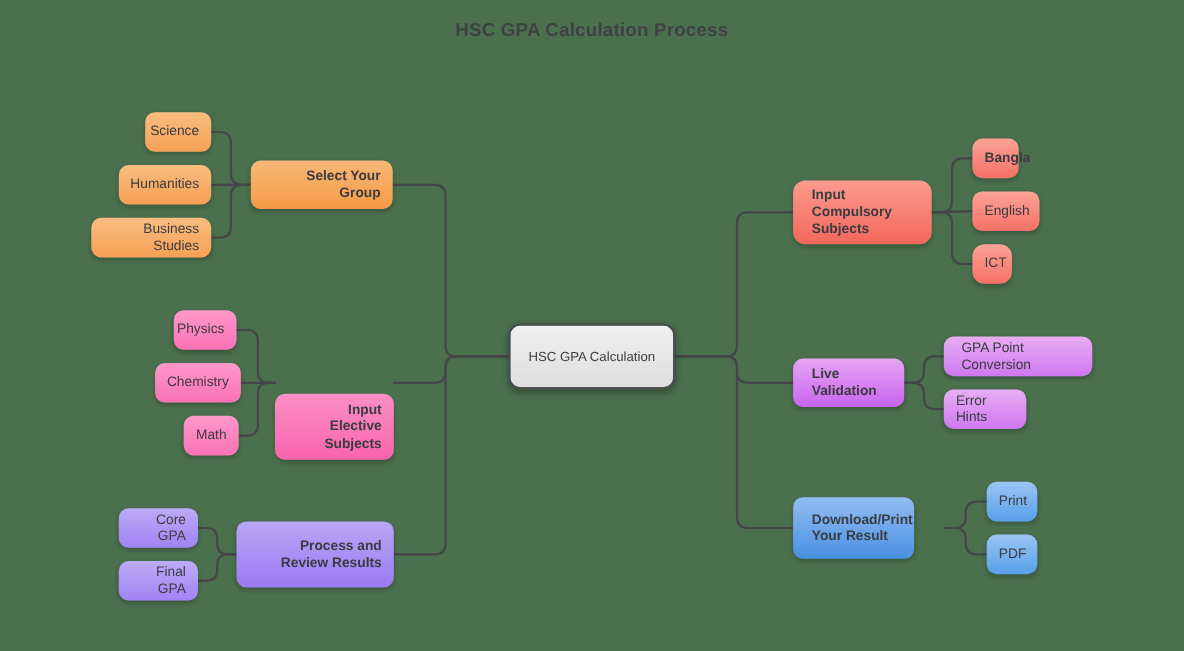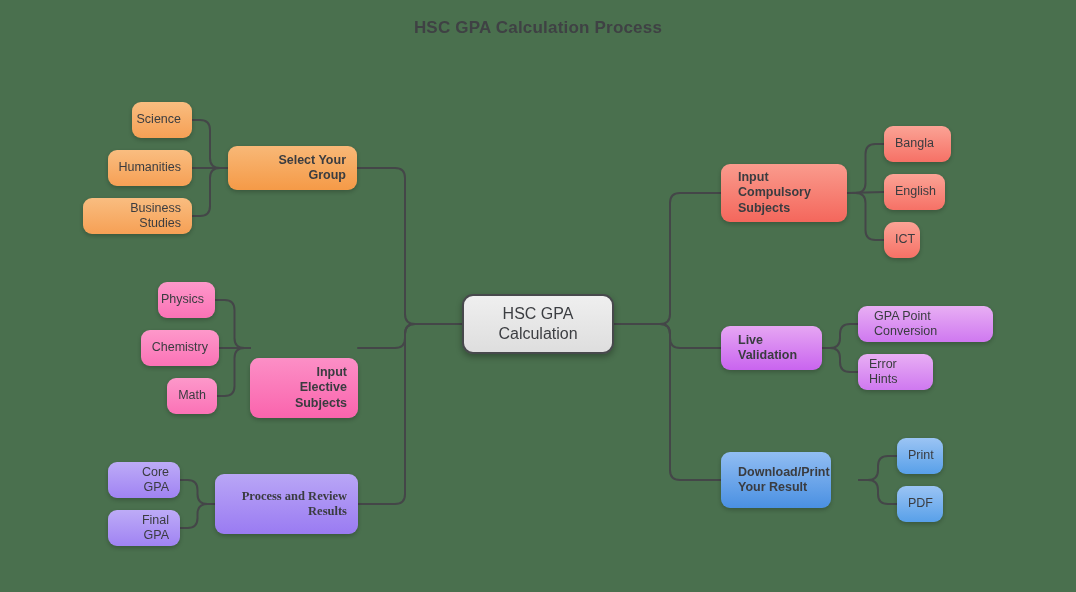--- a/index.html
+++ b/index.html
@@ -30,21 +30,21 @@
     color:#3a3c40;
     box-shadow:0 2px 4px rgba(0,0,0,.22);
     padding:0 11px;
     line-height:1.22;
   }
   .node.center{
     border-radius:11px;
     border:2px solid #47494c;
     background:linear-gradient(180deg,#efefef 0%,#dedede 100%);
     justify-content:center;
-    font-size:16px;
+    font-size:12px;
     color:#3c3e42;
     box-shadow:0 3px 6px rgba(0,0,0,.3);
   }
   .node.main{
     font-weight:bold;
     font-size:12.5px;
     padding-left:17px;
   }
   .node.leaf{
     font-size:12.5px;
@@ -52,23 +52,23 @@
   }
   .al-left{justify-content:flex-start;text-align:left;}
   .al-right{justify-content:flex-end;text-align:right;}
   .al-center{justify-content:center;text-align:center;}
 
   
   .c-orange{background:linear-gradient(180deg,#f8b877 0%,#f59a47 100%);}
   .c-orange-l{background:linear-gradient(180deg,#f9bd80 0%,#f6a055 100%);}
   .c-pink{background:linear-gradient(180deg,#fc8fc6 0%,#fa64ad 100%);}
   .c-pink-l{background:linear-gradient(180deg,#fd98ca 0%,#fb72b6 100%);}
-  .c-purple{background:linear-gradient(180deg,#b9a6f6 0%,#9a7bf2 100%);font-family:Liberation Serif, serif;}
+  .c-purple{background:linear-gradient(180deg,#b9a6f6 0%,#9a7bf2 100%);}
   .c-purple-l{background:linear-gradient(180deg,#bdabf7 0%,#a083f3 100%);padding-left:34px;}
-  .c-red{background:linear-gradient(180deg,#fa9b8d 0%,#f4675c 100%);}
+  .c-red{background:linear-gradient(180deg,#fa9b8d 0%,#f4675c 100%);border-radius:11px;}
   .c-red-l{background:linear-gradient(180deg,#fba395 0%,#f67166 100%);}
   .c-violet{background:linear-gradient(180deg,#e6a6f3 0%,#c964ef 100%);}
   .c-violet-l{background:linear-gradient(180deg,#e8aef4 0%,#cf78f0 100%);}
   .c-blue{background:linear-gradient(180deg,#91bdf2 0%,#4a90e2 100%);}
   .c-blue-l{background:linear-gradient(180deg,#9bc4f4 0%,#58a0e9 100%);}
 </style>
 </head>
 <body>
 
 <div id="stage">
@@ -132,21 +132,21 @@
       </div>
       <div class="node leaf c-purple-l al-right" style="left: 108px; top: 462px; width: 72px; height: 36px;">
         <span>Core GPA</span>
       </div>
       <div class="node leaf c-purple-l al-right" style="left: 108px; top: 510px; width: 72px; height: 36px;">
         <span>Final GPA</span>
       </div>
       <div class="node main c-red al-left" style="left: 721px; top: 164px; width: 126px; height: 58px;">
         <span>Input Compulsory Subjects</span>
       </div>
-      <div class="node leaf c-red-l al-left" style="left: 884px; top: 126px; width: 67px; height: 36px;">
+      <div class="node leaf c-red-l al-left" style="left: 884px; top: 126px; width: 42px; height: 36px; font-weight: bold;">
         <span>Bangla</span>
       </div>
       <div class="node leaf c-red-l al-left" style="left: 884px; top: 174px; width: 61px; height: 36px;">
         <span>English</span>
       </div>
       <div class="node leaf c-red-l al-left" style="left: 884px; top: 222px; width: 36px; height: 36px; border-radius: 11px;">
         <span>ICT</span>
       </div>
       <div class="node main c-violet al-left" style="left: 721px; top: 326px; width: 101px; height: 44px;">
         <span>Live Validation</span>

